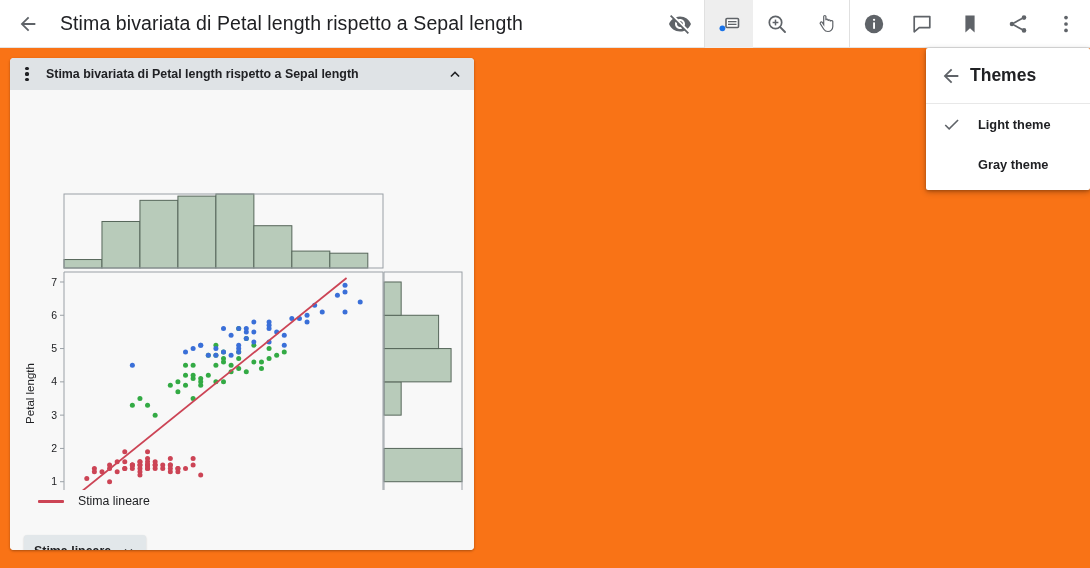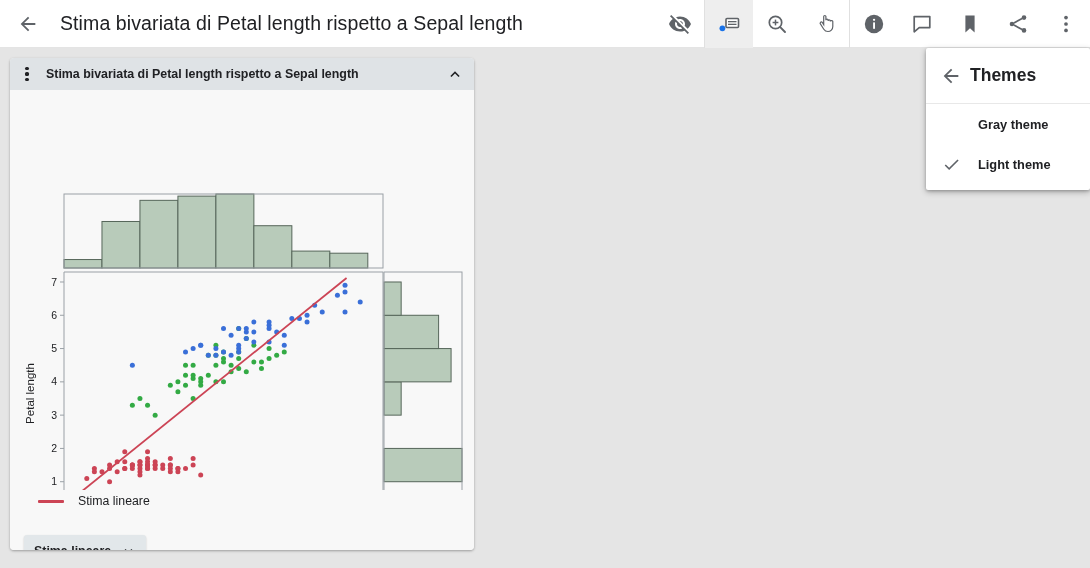--- a/index.html
+++ b/index.html
@@ -3,21 +3,21 @@
 <meta charset="utf-8">
 <style>
   * { box-sizing: border-box; }
   html, body {
     margin: 0; padding: 0;
     width: 1090px; height: 568px;
     background: #ffffff;
     font-family: "Liberation Sans", sans-serif;
     overflow: hidden;
   }
-  #app { position: relative; width: 1090px; height: 568px; background: #e5e5e5; padding-left: 8px; }
+  #app { position: relative; width: 1090px; height: 568px; background: #f97316; padding-left: 8px; }
 
   
   .topbar {
     position: absolute; left: 0; top: 0; width: 1090px; height: 48px;
     background: #ffffff; border-bottom: 1px solid #e4e4e4;
     display: flex; align-items: center;
   }
   .back-btn {
     width: 40px; height: 40px; margin-left: 8px;
     display: flex; align-items: center; justify-content: center; cursor: pointer;
@@ -416,27 +416,27 @@
     <div class="menu-header">
       <div class="menu-back">
         <svg width="22" height="22" viewBox="0 0 24 24">
           <path d="M20 11H7.8l5.6-5.6L12 4l-8 8 8 8 1.4-1.4L7.8 13H20z" fill="#5f6368"></path>
         </svg>
       </div>
       <div class="menu-title">Themes</div>
     </div>
 
     <div class="menu-item">
-      <div class="menu-check"></div>
-      <div class="menu-item-label">Gray theme</div>
-    </div>
-
-    <div class="menu-item">
       <div class="menu-check">
         <svg width="19" height="19" viewBox="0 0 24 24">
           <path d="M9 16.2L4.8 12l-1.4 1.4L9 19 21 7l-1.4-1.4z" fill="#5f6368"></path>
         </svg>
       </div>
       <div class="menu-item-label">Light theme</div>
     </div>
+
+    <div class="menu-item">
+      <div class="menu-check"></div>
+      <div class="menu-item-label">Gray theme</div>
+    </div>
   </div>
 
 </div>
 
 </body></html>

